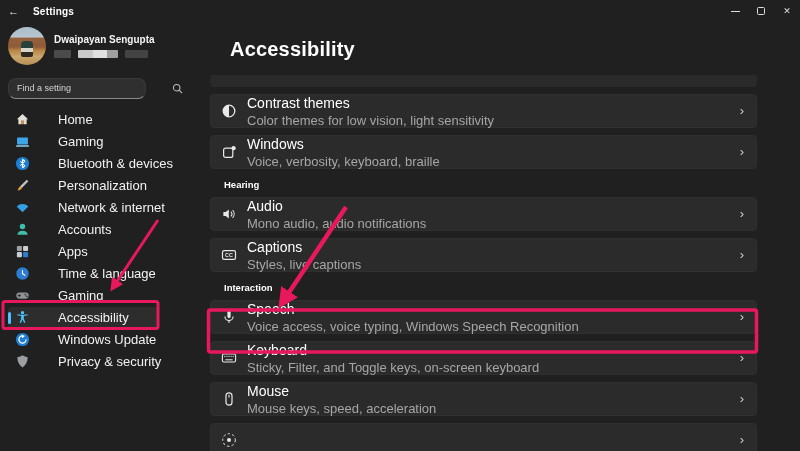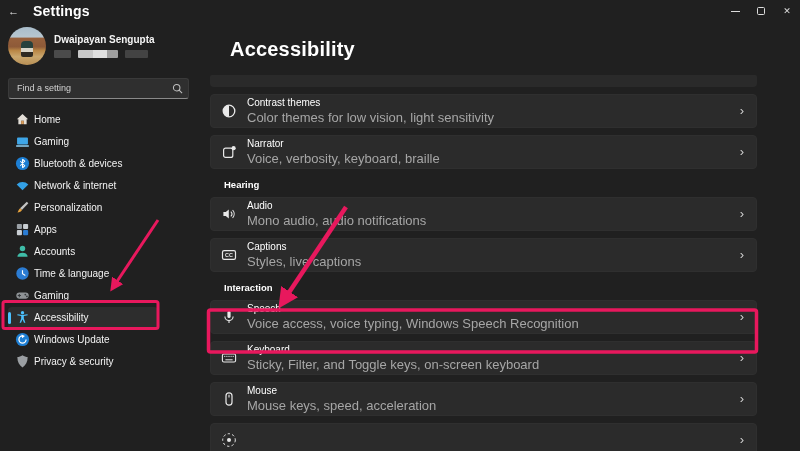--- a/index.html
+++ b/index.html
@@ -2,21 +2,21 @@
 <html><head>
 <meta charset="utf-8">
 <style>
   * { margin:0; padding:0; box-sizing:border-box; }
   html,body { width:800px; height:451px; overflow:hidden; }
   body { background:#202020; font-family:"Liberation Sans", sans-serif; color:#fff; position:relative; }
 
   
   .titlebar { height:22px; display:flex; align-items:center; padding:0 0 0 8px; }
   .back-btn { width:16px; font-size:11px; color:#e8e8e8; cursor:pointer; }
-  .tb-title { font-size:14px; font-weight:bold; margin-left:9px; letter-spacing:.2px; }
+  .tb-title { font-size:10px; font-weight:bold; margin-left:9px; letter-spacing:.2px; }
   .tb-spacer { flex:1; }
   .win-btn { width:26px; height:22px; display:flex; align-items:center; justify-content:center; color:#dcdcdc; font-size:9px; }
   .min-glyph { width:9px; height:1px; background:#dcdcdc; display:block; }
   .max-glyph { width:8px; height:8px; border:1px solid #dcdcdc; border-radius:1.5px; display:block; }
 
   
   .layout { display:flex; height:429px;justify-content:center; }
   .sidebar { width:200px; flex:none; padding:0 8px; }
   .main { flex:1; position:relative; padding-left:10px; }
 
@@ -29,47 +29,47 @@
   .profile-col { margin-left:8px; margin-top:7px; }
   .profile-name { font-size:10px; font-weight:bold; color:#f4f4f4; }
   .redact-row { display:flex; gap:7px; margin-top:5px; align-items:center; }
   .redact { height:8px; border-radius:1px; }
   .r1 { width:17px; background:#4b4b4b; }
   .r2 { width:40px; background:linear-gradient(90deg,#c9c9c9 0 38%,#e0e0e0 38% 72%,#9f9f9f 72% 100%); }
   .r3 { width:23px; background:#434343; }
 
   
   .search-box { margin-top:12px; position:relative; }
-  .search-input { width:181px; height:21px; background:#2f2f2f; border:1px solid #3a3a3a; border-bottom:1px solid #8a8a8a;
-                  border-radius:3px; color:#e6e6e6; font-size:9px; padding:0 22px 0 8px; outline:none;
+  .search-input { width:138px; height:21px; background:#2f2f2f; border:1px solid #3a3a3a; border-bottom:1px solid #8a8a8a;
+                  border-radius:8px; color:#e6e6e6; font-size:9px; padding:0 22px 0 8px; outline:none;
                   font-family:"Liberation Sans", sans-serif; }
   .search-input::placeholder { color:#d2d2d2; }
   .search-icon { position:absolute; right:8px; top:4px; width:13px; height:13px; opacity:.9; }
 
   
   .nav { margin-top:10px; }
   .nav-item { position:relative; display:flex; align-items:center; height:22px; border-radius:4px; padding-left:7px; cursor:pointer; }
   .nav-item.selected { background:#2d2d2d; width:150px; }
   .nav-item.selected::before { content:""; position:absolute; left:0; top:5px; bottom:5px; width:3px; border-radius:2px; background:#4cc2ff; }
   .nav-icon { width:15px; height:15px; flex:none; display:flex; align-items:center; justify-content:center; }
   .nav-icon svg { width:15px; height:15px; }
-  .nav-label { font-size:10px; color:#f2f2f2; margin-left:4px; white-space:nowrap; }
+  .nav-label { font-size:13px; color:#f2f2f2; margin-left:28px; white-space:nowrap; }
 
   
   .page-title { font-size:20px; font-weight:600; margin:16px 0 0 20px; letter-spacing:.2px; }
   .content { margin-top:14px; width:547px; }
   .partial-row { width:547px; height:12px; background:#2a2a2a; border-radius:2px 2px 4px 4px; }
   .section-header { font-size:9.5px; font-weight:bold; color:#fff; margin:10px 0 7px 14px; }
   .rows .row:first-child { margin-top:7px; }
   .row { width:547px; height:34px; background:#2b2b2b; border:1px solid #2f2f2f; border-radius:4px;
          display:flex; align-items:center; padding:0 12px 0 9px; margin-bottom:7px; cursor:pointer; }
   .row-icon { width:17px; height:17px; flex:none; margin-right:10px; display:flex; align-items:center; justify-content:center; }
   .row-icon svg { width:16px; height:16px; }
   .row-text { display:flex; flex-direction:column; gap:2px; }
-  .row-title { font-size:10px; color:#fff; }
+  .row-title { font-size:14px; color:#fff; }
   .row-sub { font-size:13px; color:#a6a6a6; }
   .row-spacer { flex:1; }
   .chevron { font-size:13px; color:#cfcfcf; line-height:10px; }
 
   
   .overlay { position:absolute; left:0; top:0; width:800px; height:451px; pointer-events:none; z-index:9; }
 </style>
 </head>
 <body>
 
@@ -137,53 +137,53 @@
             <svg viewBox="0 0 16 16">
               <circle cx="8" cy="8" r="7" fill="#1d7fd4"></circle>
               <path d="M8 3.4 L8 12.6 M8 3.4 L10.4 5.6 L5.6 10.4 M8 12.6 L10.4 10.4 L5.6 5.6" stroke="#fff" stroke-width="1.1" fill="none" stroke-linejoin="round"></path>
             </svg>
           </span>
           <span class="nav-label">Bluetooth &amp; devices</span>
         </div>
         <div class="nav-item">
           <span class="nav-icon">
             <svg viewBox="0 0 16 16">
-              <path d="M8 13 L1.8 6.8 A9 9 0 0 1 14.2 6.8 Z" fill="#33a1e6"></path>
-            </svg>
-          </span>
-          <span class="nav-label">Network &amp; internet</span>
-        </div>
-        <div class="nav-item">
-          <span class="nav-icon">
-            <svg viewBox="0 0 16 16">
               <path d="M12.6 1.8 L14.2 3.4 L7.4 10.6 L5.4 8.8 Z" fill="#c3c3c3"></path>
               <path d="M5.4 8.8 L7.4 10.6 C7 12.4 4.8 13.2 2.6 13.2 C3.8 12.2 3.4 10.4 5.4 8.8 Z" fill="#e8a33d"></path>
             </svg>
           </span>
           <span class="nav-label">Personalization</span>
+        </div>
+        <div class="nav-item">
+          <span class="nav-icon">
+            <svg viewBox="0 0 16 16">
+              <path d="M8 13 L1.8 6.8 A9 9 0 0 1 14.2 6.8 Z" fill="#33a1e6"></path>
+            </svg>
+          </span>
+          <span class="nav-label">Network &amp; internet</span>
+        </div>
+        <div class="nav-item">
+          <span class="nav-icon">
+            <svg viewBox="0 0 16 16">
+              <circle cx="8" cy="4.8" r="2.9" fill="#3fbda8"></circle>
+              <path d="M2.6 13.6 C2.6 10.6 5 9.2 8 9.2 C11 9.2 13.4 10.6 13.4 13.6 Z" fill="#3fbda8"></path>
+            </svg>
+          </span>
+          <span class="nav-label">Accounts</span>
         </div>
         <div class="nav-item">
           <span class="nav-icon">
             <svg viewBox="0 0 16 16">
               <rect x="2" y="2" width="5.4" height="5.4" rx="1" fill="#9aa0a6"></rect>
               <rect x="8.6" y="2" width="5.4" height="5.4" rx="1" fill="#c9ced3"></rect>
               <rect x="2" y="8.6" width="5.4" height="5.4" rx="1" fill="#c9ced3"></rect>
               <rect x="8.6" y="8.6" width="5.4" height="5.4" rx="1" fill="#2b7cd3"></rect>
             </svg>
           </span>
           <span class="nav-label">Apps</span>
-        </div>
-        <div class="nav-item">
-          <span class="nav-icon">
-            <svg viewBox="0 0 16 16">
-              <circle cx="8" cy="4.8" r="2.9" fill="#3fbda8"></circle>
-              <path d="M2.6 13.6 C2.6 10.6 5 9.2 8 9.2 C11 9.2 13.4 10.6 13.4 13.6 Z" fill="#3fbda8"></path>
-            </svg>
-          </span>
-          <span class="nav-label">Accounts</span>
         </div>
         <div class="nav-item">
           <span class="nav-icon">
             <svg viewBox="0 0 16 16">
               <circle cx="8" cy="8" r="6.6" fill="#2b7cd3"></circle>
               <path d="M8 4.4 L8 8.2 L11 10.2" stroke="#fff" stroke-width="1.2" fill="none"></path>
             </svg>
           </span>
           <span class="nav-label">Time &amp; language</span>
         </div>
@@ -248,21 +248,21 @@
             <span class="chevron">›</span>
           </div>
           <div class="row">
             <span class="row-icon">
               <svg viewBox="0 0 16 16">
                 <rect x="2.6" y="4.2" width="9.2" height="9.2" rx="2" stroke="#e9e9e9" stroke-width="1.2" fill="none"></rect>
                 <circle cx="12.6" cy="4.2" r="2.1" fill="#e9e9e9"></circle>
               </svg>
             </span>
             <div class="row-text">
-              <div class="row-title">Narrator</div>
+              <div class="row-title">Windows</div>
               <div class="row-sub">Voice, verbosity, keyboard, braille</div>
             </div>
             <span class="row-spacer"></span>
             <span class="chevron">›</span>
           </div>
           <div class="section-header">Hearing</div>
           <div class="row">
             <span class="row-icon">
               <svg viewBox="0 0 16 16">
                 <path d="M2.4 6 L4.8 6 L7.8 3.4 L7.8 12.6 L4.8 10 L2.4 10 Z" fill="#e9e9e9"></path>

